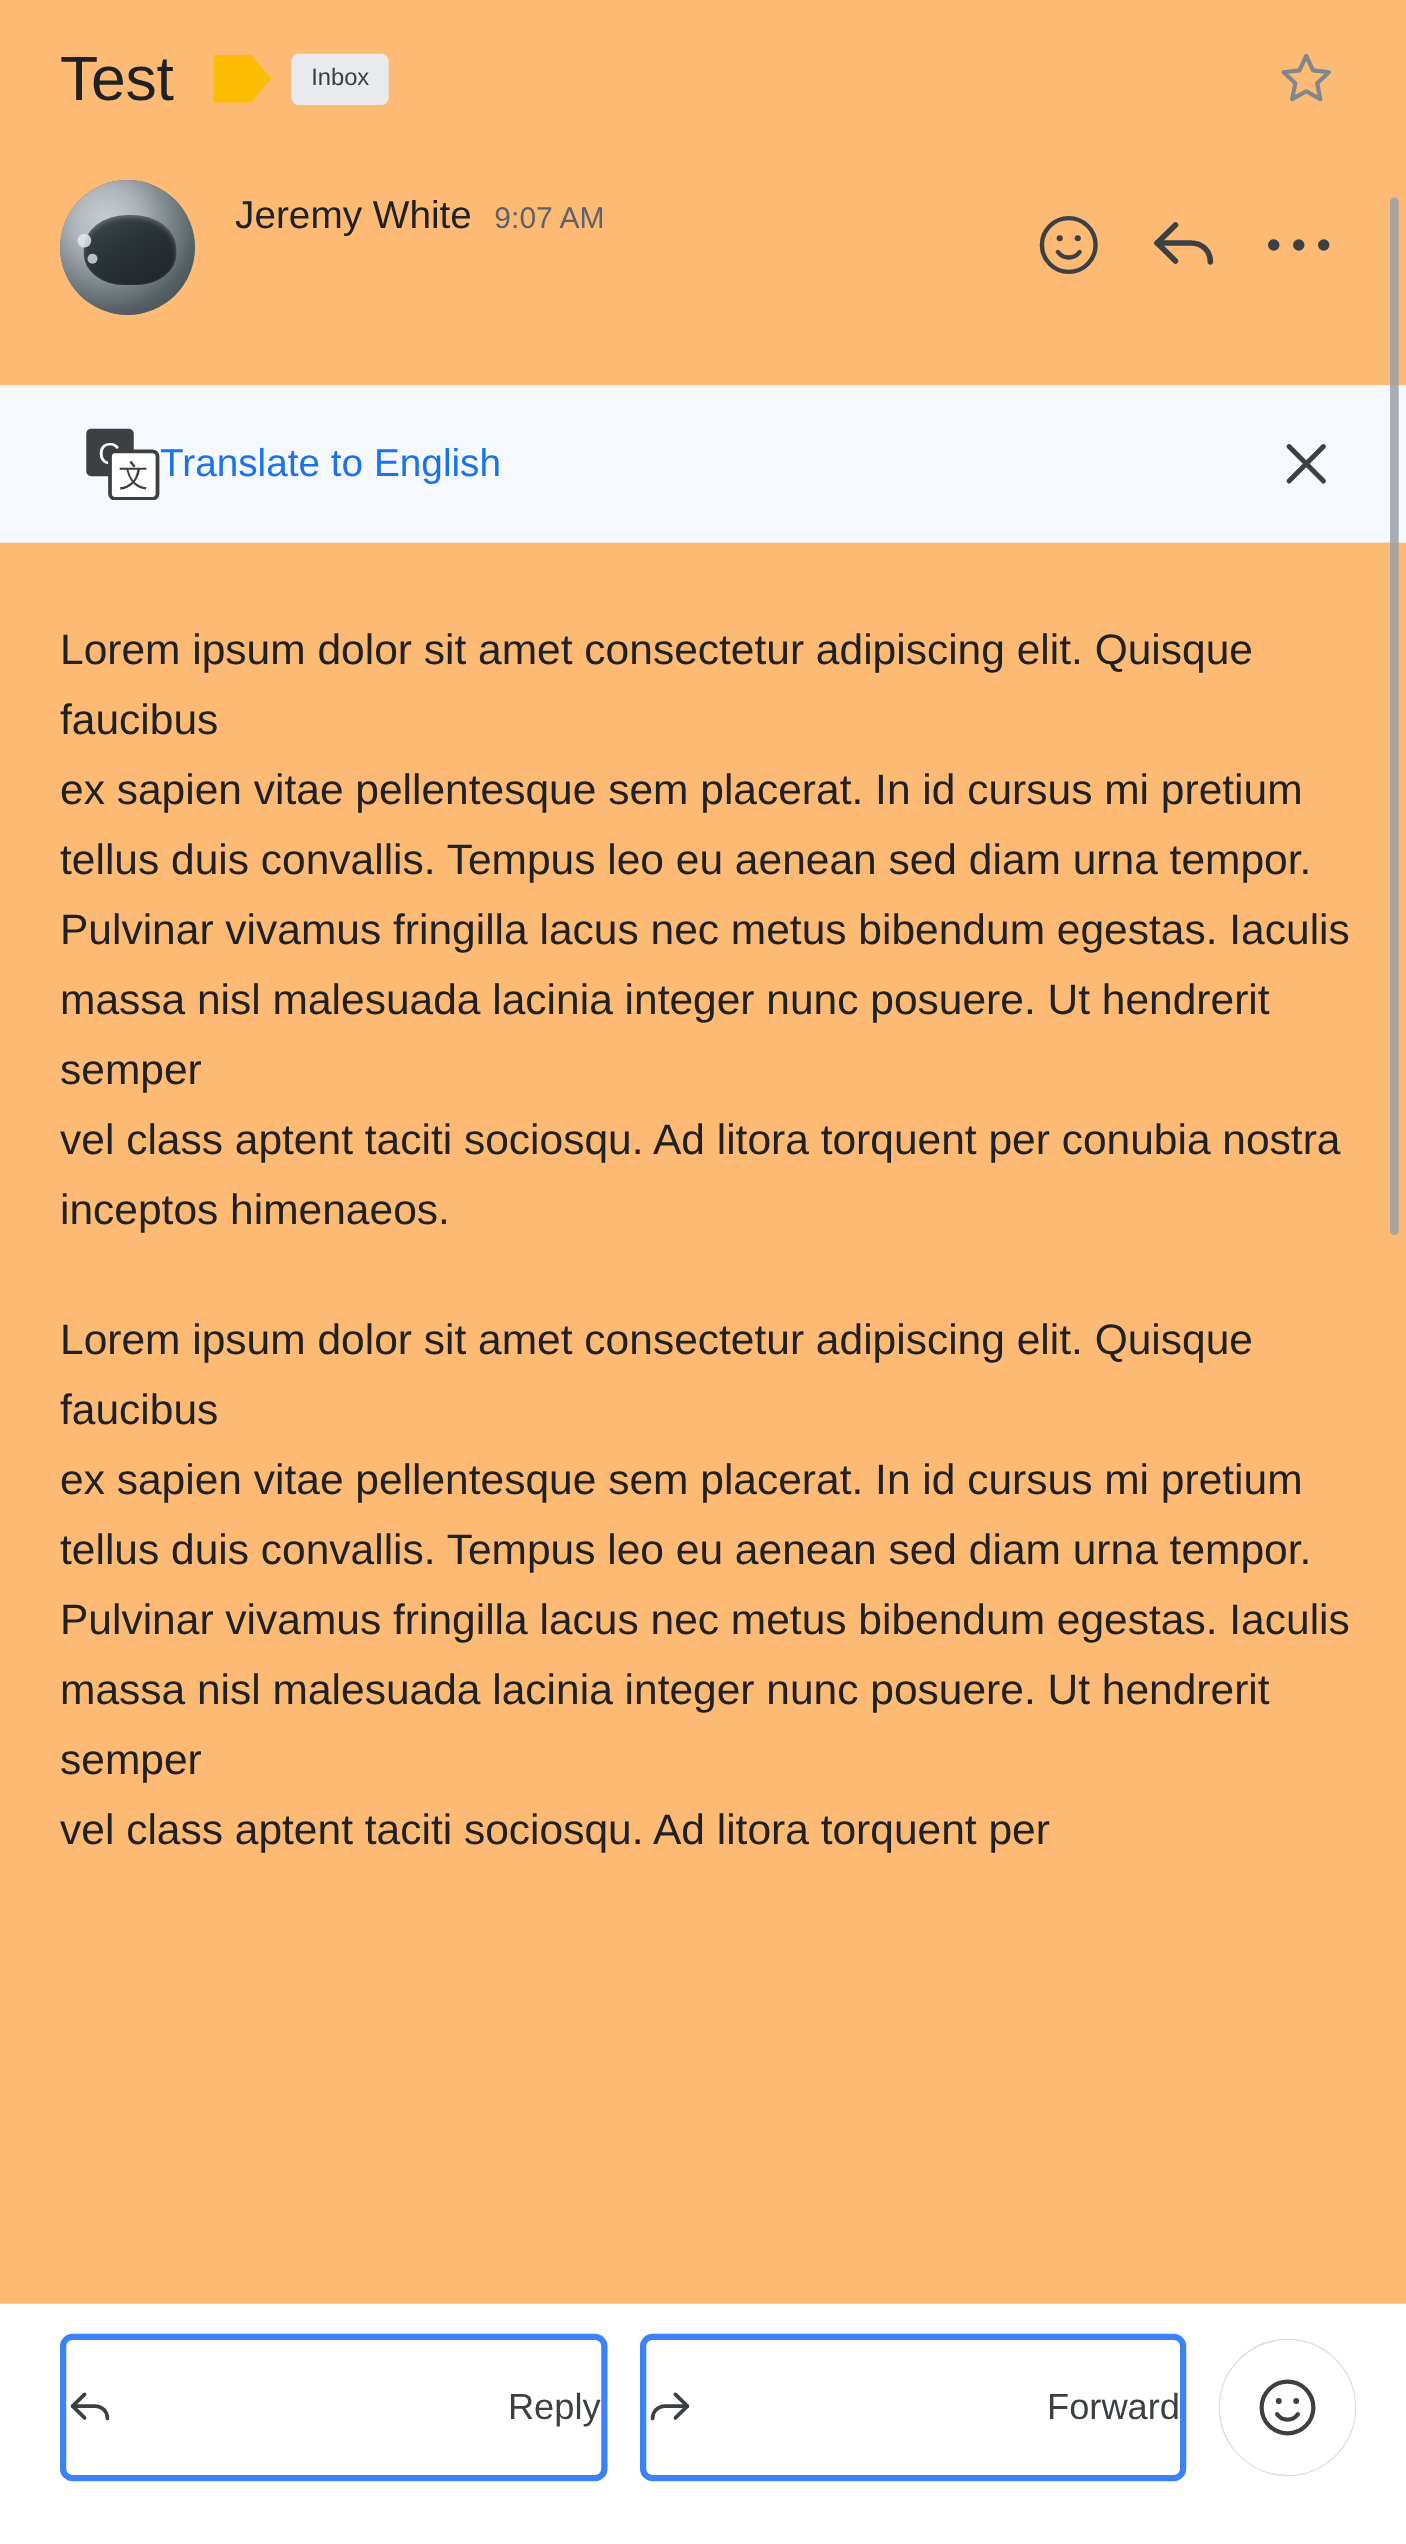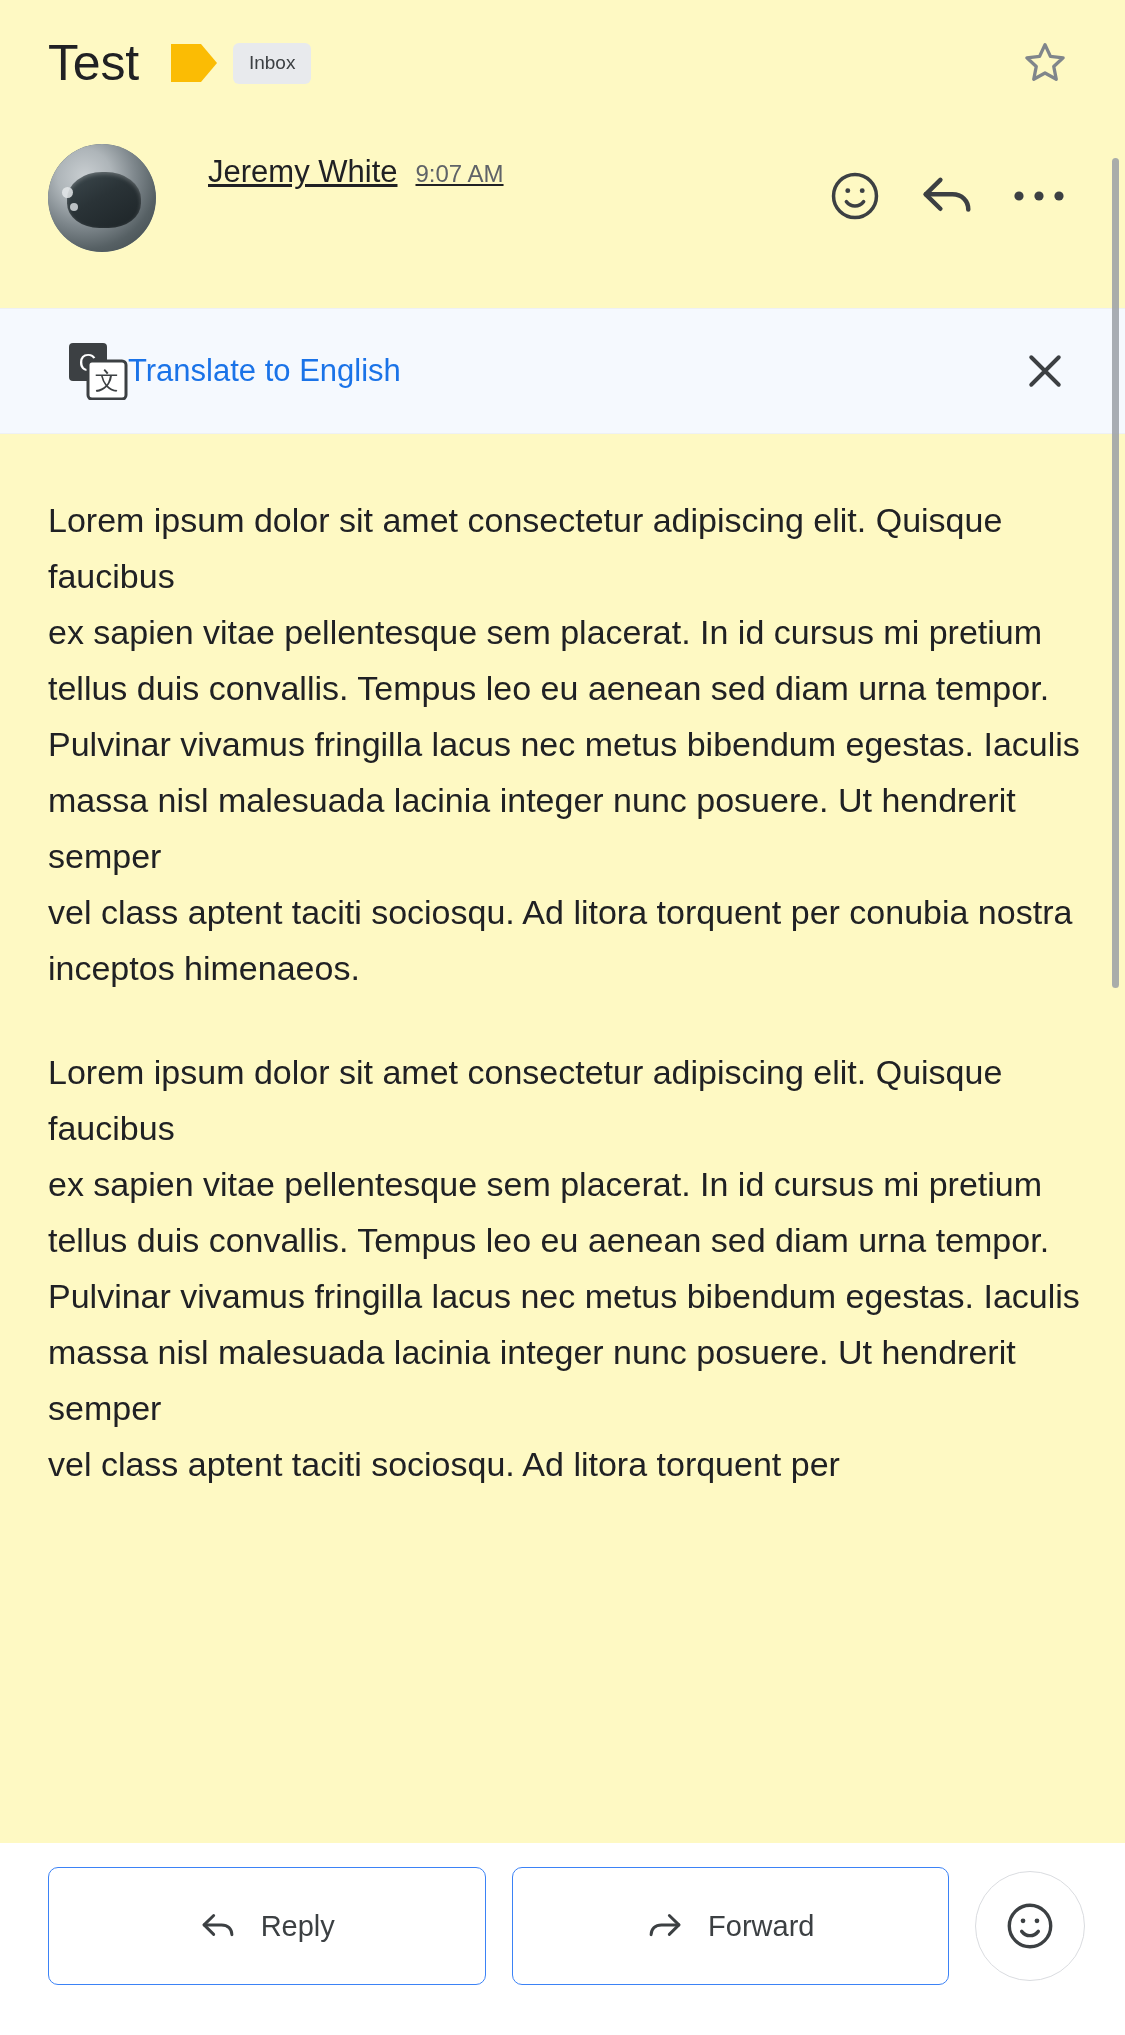--- a/index.html
+++ b/index.html
@@ -10,21 +10,21 @@
     height: 2035px;
     background: #ffffff;
     font-family: "Liberation Sans", sans-serif;
     color: #202124;
     overflow: hidden;
   }
   .screen {
     position: relative;
     width: 1125px;
     height: 2035px;
-    background: #fef9c3;
+    background: #fdba74;
     overflow: hidden;
   }
 
   
   .subject-bar {
     display: flex;
     align-items: center;
     padding: 18px 40px 10px 48px;
     height: 118px;
   }
@@ -105,25 +105,24 @@
   .avatar .glint2 {
     position: absolute;
     left: 20%;
     top: 55%;
     width: 8px; height: 8px;
     border-radius: 50%;
     background: #dfe4e6;
     opacity: .8;
   }
   .sender-info {
-    margin-left: 52px;
+    margin-left: 32px;
     padding-top: 10px;
     flex: 1 1 auto;
     min-width: 0;
-    text-decoration: underline;
   }
   .sender-line1 {
     display: flex;
     align-items: baseline;
   }
   .sender-name {
     font-size: 31px;
     color: #202124;
     font-weight: 500;
     white-space: nowrap;
@@ -221,26 +220,26 @@
     height: 192px;
     background: #ffffff;
     display: flex;
     align-items: center;
     padding: 0 40px 26px 48px;
     gap: 26px;
   }
   .action-btn {
     flex: 1 1 0;
     height: 118px;
-    border: 1px solid #3b82f6;
+    border: 5px solid #3b82f6;
     border-radius: 10px;
     background: #fff;
     display: flex;
     align-items: center;
-    justify-content: center;
+    justify-content: space-between;
     gap: 24px;
     color: #3c4043;
     font-size: 29px;
   }
   .action-btn svg { flex: 0 0 auto; }
   .emoji-btn {
     width: 110px;
     height: 110px;
     flex: 0 0 auto;
     border: 1px solid #dadce0;

